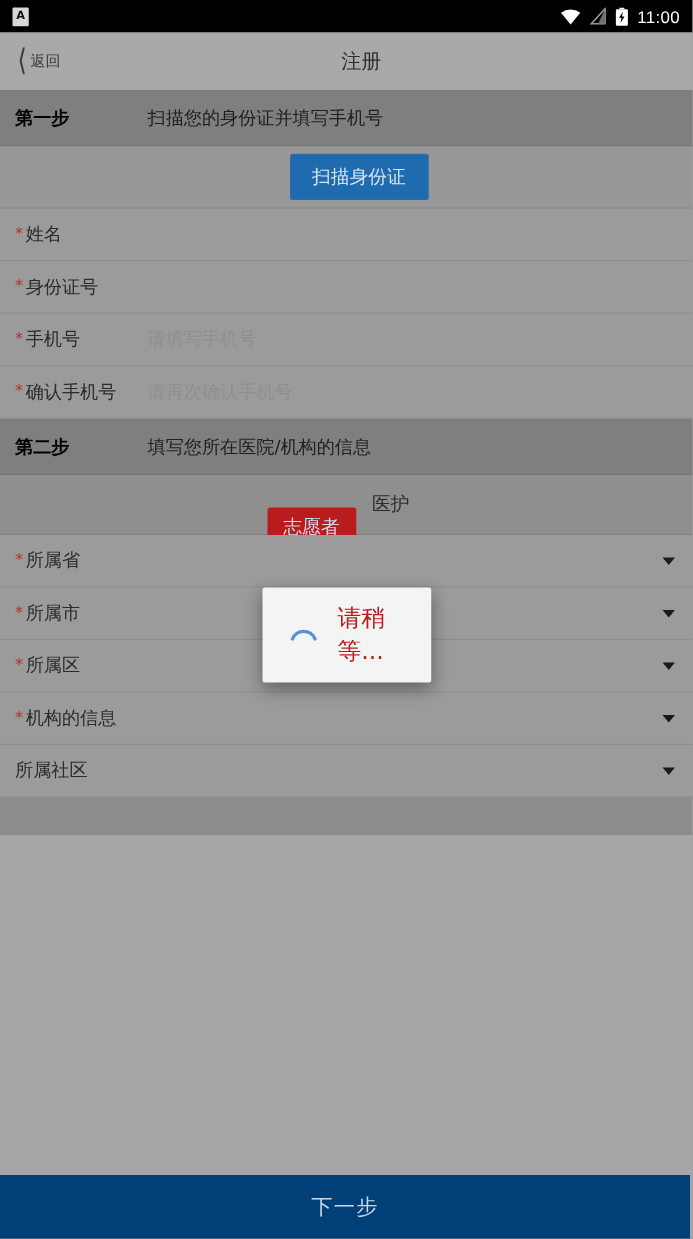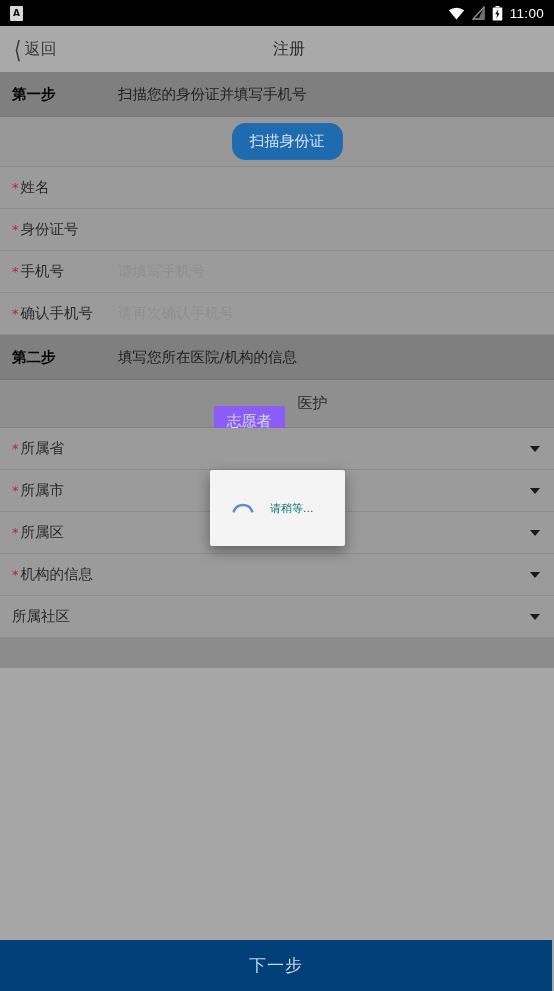--- a/index.html
+++ b/index.html
@@ -54,21 +54,21 @@
     display:flex; align-items:center;
     padding-left:14px; gap:3px;
     cursor:pointer;
   }
   .chev {
     font-size:19px; color:#3a3a3a;
     line-height:1; font-weight:400;
     transform:scaleY(1.25);
     font-family:"DejaVu Sans",sans-serif;
   }
-  .back-label { font-size:16px; color:#3a3a3a; }
+  .back-label { font-size:12px; color:#3a3a3a; }
   .nav-title {
     position:absolute; left:0; right:0;
     text-align:center;
     font-size:16px; color:#2e2e2e;
     pointer-events:none;
     padding-left:24px;
   }
 
   
   .form-area {
@@ -93,21 +93,21 @@
     background:#989898;
     display:flex; align-items:center; justify-content:center;
     border-bottom:1px solid #8a8a8a;
   }
   .scan-btn {
     background:#1f6bb0;
     color:#d6e3ee;
     font-size:15px;
     padding:8px 17px;
     border:1px solid #2a6ea8;
-    border-radius:13px;
+    border-radius:2px;
     cursor:pointer;
     margin-left:20px;
   }
 
   .field-row {
     height:42px;
     background:#9b9b9b;
     display:flex; align-items:center;
     border-bottom:1px solid #8d8d8d;
     position:relative;
@@ -139,21 +139,21 @@
     border-bottom:1px solid #828282;
   }
   .tab {
     font-size:15px;
     padding:6px 13px;
     color:#2b2b2b;
     cursor:pointer;
     border-radius:2px;
   }
   .tab.active {
-    background:#8b5cf6;
+    background:#b91c1c;
     color:#cfdcea;
     margin-top:35px;
   }
 
   
   .filler {
     position:absolute; top:668px; left:0;
     width:554px; height:272px;
     background:#a6a6a6;
   }
@@ -181,21 +181,21 @@
     width:135px; height:76px;
     background:#f4f4f4;
     border-radius:2px;
     box-shadow:0 5px 14px rgba(0,0,0,0.38);
     display:flex; align-items:center;
     padding-left:20px; gap:14px;
     pointer-events:auto;
   }
   .spinner { width:26px; height:26px; display:block; }
   .dialog-text {
-    font-size:11px; color:#0f766e;
+    font-size:19px; color:#b91c1c;
   }
 </style>
 </head>
 <body>
 
 <div id="app">
 
   <div class="statusbar">
     <div class="sb-left">
       <div class="appicon">A</div>

